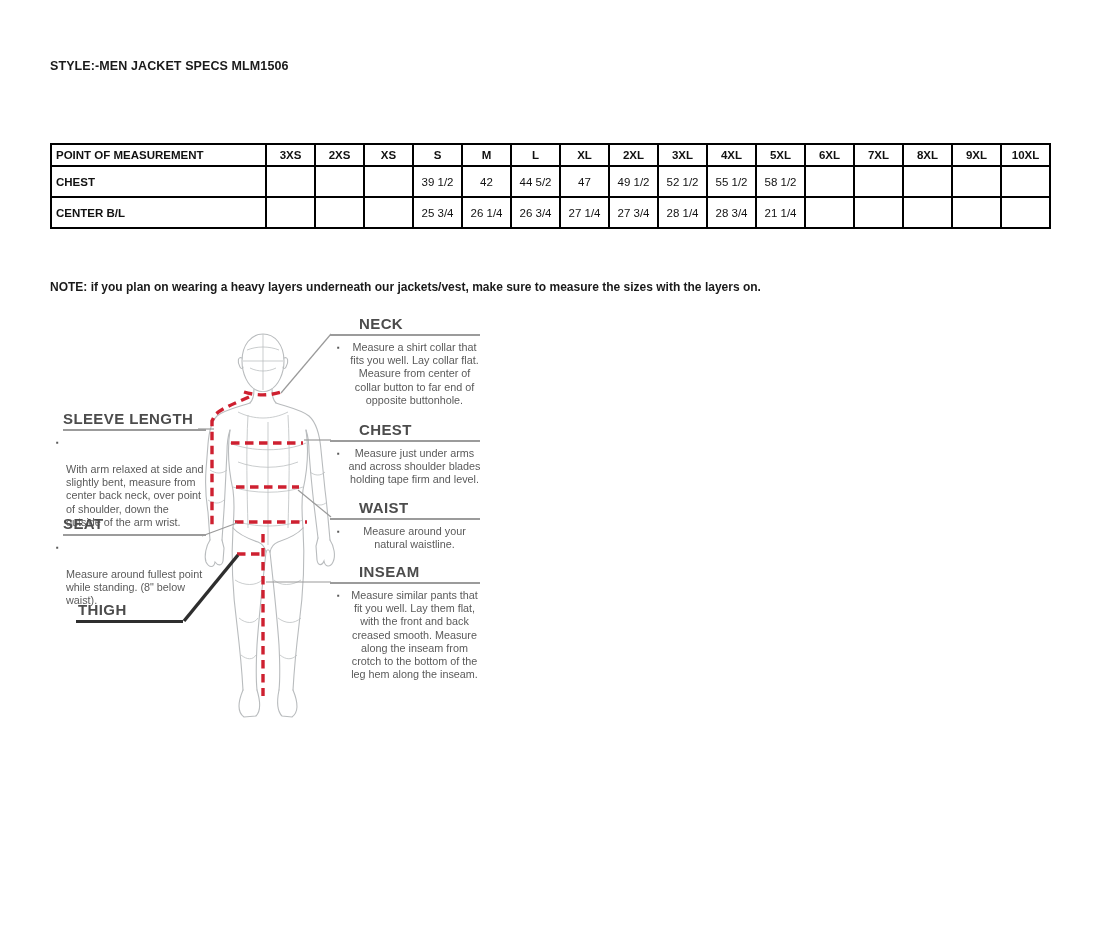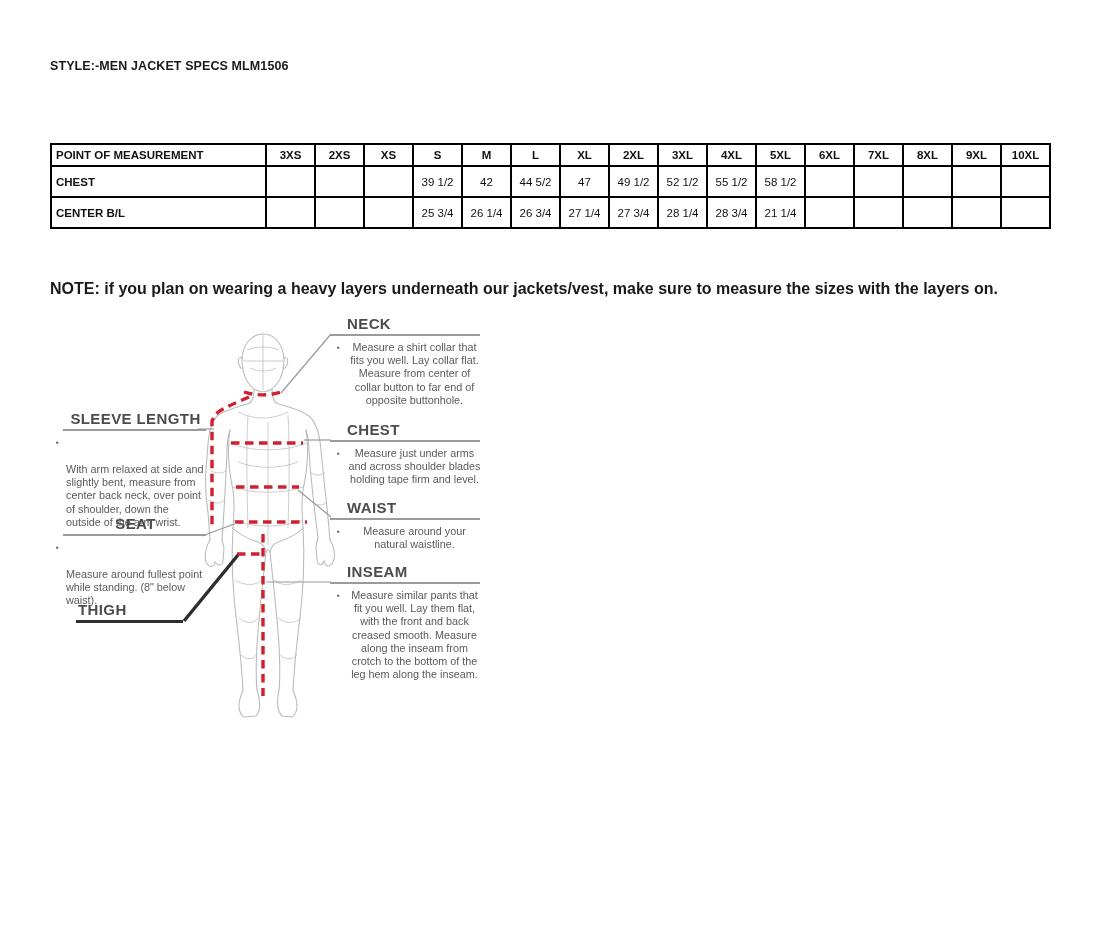--- a/index.html
+++ b/index.html
@@ -2,21 +2,21 @@
 <html style="--measure: #ce2030; --figure: #b9bcbe; --leader: #9a9a9a; --labeltx: #4c4c4c; --bodytx: #5a5a5a;"><head>
 <meta charset="utf-8">
 <style>
   * { margin:0; padding:0; box-sizing:border-box; }
   html,body { width:1100px; height:941px; background:#ffffff; overflow:hidden;
               font-family:"Liberation Sans", sans-serif; }
   .page { position:relative; width:1100px; height:941px; background:#fff; }
 
   .doc-title { position:absolute; left:50px; top:59px; font-size:12.5px; font-weight:bold;
                color:#1a1a1a; letter-spacing:0.1px; }
-  .note-line { position:absolute; left:50px; top:280px; font-size:16px; font-weight:bold;
+  .note-line { position:absolute; left:50px; top:280px; font-size:12px; font-weight:bold;
                color:#1a1a1a; }
 
   
   .size-table { position:absolute; left:50px; top:143px; border-collapse:collapse;
                 table-layout:fixed; }
   .size-table th, .size-table td { border:2px solid #000; font-size:11.5px; color:#111;
                 text-align:center; padding:0; vertical-align:middle; white-space:nowrap;
                 overflow:hidden; }
   .size-table thead tr { height:22px;padding-left:32px; }
   .size-table tbody tr { height:31px; }
@@ -38,28 +38,28 @@
                letter-spacing:0.4px; }
   .rule { height:2px; background:#9b9b9b; margin-top:2px; }
   .rule.dark { height:3px; background:#2e2e2e; }
   .sec-body { margin-top:5px; display:flex; }
   .bullet { font-size:8px; line-height:13.2px; color:var(--bodytx); width:10px;
             flex:0 0 10px; }
   .sec-text { font-size:10.8px; line-height:13.2px; color:var(--bodytx); }
 
   
   .sec.right { left:330px; width:152px; }
-  .sec.right .sec-label { margin-left:17px; }
+  .sec.right .sec-label { margin-left:29px; }
   .sec.right .rule { width:150px; }
   .sec.right .sec-body { margin-left:7px; }
   .sec.right .sec-text { width:136px;text-align:center; }
 
   
   .sec.left { left:56px; width:152px; }
-  .sec.left .sec-label { margin-left:7px;text-align:center; }
+  .sec.left .sec-label { margin-left:7px; }
   .sec.left .rule { width:143px; margin-left:7px; }
   .sec.left .sec-body { margin-left:0; }
   .sec.left .sec-text { width:140px;margin-top:27px; }
 
   .sec.thigh { left:76px; width:160px; }
   .sec.thigh .sec-label { margin-left:2px; }
   .sec.thigh .rule { width:107px; }
   .sec.thigh .sec-body { margin-top:8px; }
   .sec.thigh .sec-text { font-size:11.2px; line-height:14px; width:150px; color:#4a4a4a; }
 </style>

